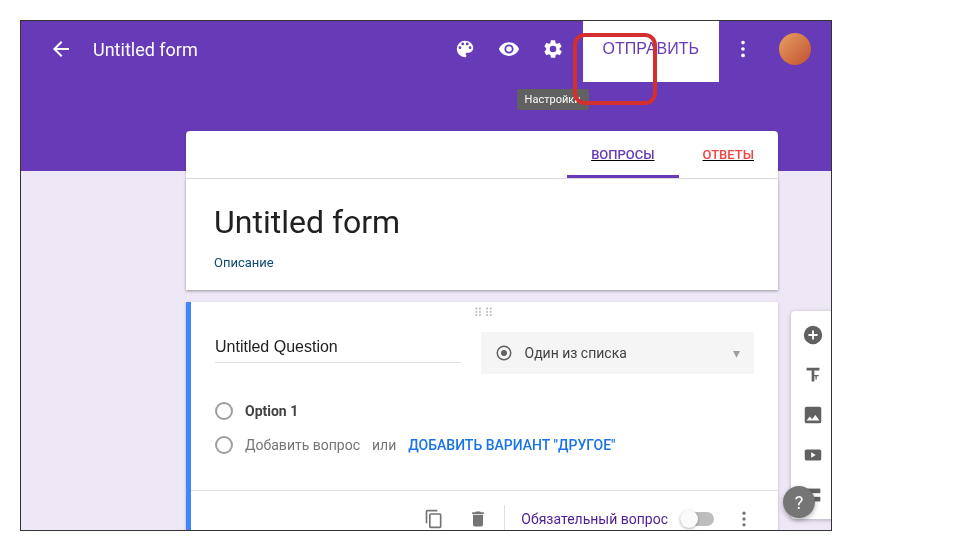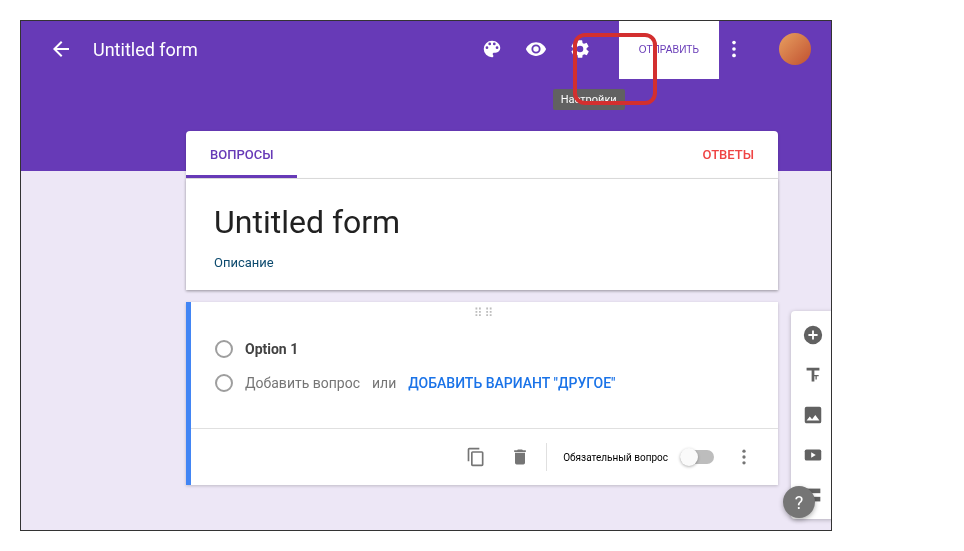--- a/index.html
+++ b/index.html
@@ -3,28 +3,28 @@
 <meta charset="utf-8">
 <style>
 * { box-sizing: border-box; margin: 0; padding: 0; }
 body { font-family: 'Roboto', Arial, sans-serif; background: #fff; width: 964px; height: 551px; overflow: hidden; position: relative; }
 .frame { position: absolute; left: 20px; top: 20px; width: 812px; height: 511px; border: 1px solid #333; overflow: hidden; background: #ede7f6; }
 .header { background: #673ab7; height: 150px; position: relative; }
 .header-top { display: flex; align-items: center; padding: 10px 20px; color: #fff; height: 56px; }
 .back-btn { color: #fff; cursor: pointer; padding: 8px; }
 .header-title { font-size: 18px; margin-left: 12px; font-weight: 400; }
 .header-actions { margin-left: auto; display: flex; align-items: center; gap: 4px; }
-.icon-btn { width: 40px; height: 40px; display: flex; align-items: center; color: #fff; cursor: pointer; border-radius: 50%; }
-.send-btn { background: #fff; color: #673ab7; padding: 24px 20px; font-size: 10px; font-weight: 500; cursor: pointer; border: none; margin-left: 6px; }
+.icon-btn { width: 40px; height: 40px; display: flex; align-items: center; justify-content: center; color: #fff; cursor: pointer; border-radius: 50%; }
+.send-btn { background: #fff; color: #673ab7; padding: 24px 20px; font-size: 16px; font-weight: 500; cursor: pointer; border: none; margin-left: 6px; }
 .avatar { width: 32px; height: 32px; border-radius: 50%; background: linear-gradient(135deg,#e8a060,#c05030); margin-left: 12px; }
 .highlight { position: absolute; top: 12px; right: 174px; width: 84px; height: 72px; border: 4px solid #d32f2f; border-radius: 12px; z-index: 100; pointer-events: none; }
 .tooltip { position: absolute; top: 60px; left: 50%; transform: translateX(-50%); background: #616161; color: #fff; font-size: 11px; padding: 4px 8px; border-radius: 2px; white-space: nowrap; }
 .content { position: absolute; top: 110px; left: 165px; width: 592px; }
 .tabs-card { background: #fff; border-radius: 4px 4px 0 0; box-shadow: 0 1px 3px rgba(0,0,0,0.2); }
-.tabs { display: flex; justify-content: space-between; border-bottom: 1px solid #e0e0e0; }
+.tabs { display: flex; justify-content: flex-end; border-bottom: 1px solid #e0e0e0; text-decoration: underline; }
 .tab { padding: 16px 24px; font-size: 13px; font-weight: 500; color: #ef4444; cursor: pointer; position: relative; }
 .tab.active { color: #673ab7; }
 .tab.active::after { content: ''; position: absolute; bottom: 0; left: 0; right: 0; height: 3px; background: #673ab7; }
 .title-card { background: #fff; padding: 24px 28px 20px; box-shadow: 0 1px 3px rgba(0,0,0,0.2); margin-bottom: 12px; }
 .form-title { font-size: 32px; color: #212121; font-weight: 400; margin-bottom: 14px; }
 .form-desc { font-size: 13px; color: #0c4a6e; }
 .question-card { background: #fff; box-shadow: 0 1px 3px rgba(0,0,0,0.2); border-left: 5px solid #4285f4; position: relative; }
 .drag-handle { text-align: center; color: #bdbdbd; font-size: 12px; padding: 4px 0; cursor: move; letter-spacing: 2px; }
 .question-body { padding: 8px 24px 16px; }
 .question-row { display: flex; gap: 20px; align-items: flex-start; margin-bottom: 20px; }
@@ -32,21 +32,21 @@
 .type-select { flex: 1; background: #f5f5f5; padding: 12px 14px; display: flex; align-items: center; gap: 12px; font-size: 14px; color: #424242; cursor: pointer; }
 .type-select .chev { margin-left: auto; color: #9e9e9e; }
 .options { margin-bottom: 12px; }
 .option-row { display: flex; align-items: center; gap: 12px; padding: 8px 0; font-size: 14px; }
 .radio-circle { width: 18px; height: 18px; border: 2px solid #9e9e9e; border-radius: 50%; flex-shrink: 0; }
 .option-text { color: #424242; font-weight: bold; }
 .add-text { color: #757575; }
 .add-other { color: #1a73e8; font-weight: 500; cursor: pointer; }
 .question-footer { border-top: 1px solid #e0e0e0; padding: 10px 16px; display: flex; align-items: center; justify-content: flex-end; gap: 8px; }
 .footer-icon { width: 36px; height: 36px; display: flex; align-items: center; justify-content: center; color: #757575; cursor: pointer; }
-.req-label { font-size: 10px; color: #000000; margin-left: 8px; }
+.req-label { font-size: 14px; color: #4c1d95; margin-left: 8px; }
 .toggle { width: 34px; height: 14px; background: #bdbdbd; border-radius: 7px; position: relative; cursor: pointer; margin: 0 4px; }
 .toggle::after { content: ''; position: absolute; width: 18px; height: 18px; background: #fafafa; border-radius: 50%; top: -2px; left: 0; box-shadow: 0 1px 3px rgba(0,0,0,0.3); }
 .side-toolbar { position: absolute; top: 290px; left: 770px; width: 44px; background: #fff; border-radius: 4px; box-shadow: 0 1px 4px rgba(0,0,0,0.25); padding: 6px 0; display: flex; flex-direction: column; align-items: center; gap: 4px; }
 .side-btn { width: 36px; height: 36px; display: flex; align-items: center; justify-content: center; color: #616161; cursor: pointer; }
 .help-fab { position: absolute; bottom: 12px; right: 16px; width: 32px; height: 32px; border-radius: 50%; background: #757575; color: #fff; display: flex; align-items: center; justify-content: center; font-size: 18px; cursor: pointer; box-shadow: 0 2px 5px rgba(0,0,0,0.3); }
 .scrollbar { position: absolute; right: 2px; top: 40px; width: 8px; height: 90px; background: #bdbdbd; border-radius: 4px; }
 svg { display: block; }
 </style>
 </head>
 <body>
@@ -100,20 +100,31 @@
       </div>
       <div class="title-card">
         <div class="form-title">Untitled form</div>
         <div class="form-desc">Описание</div>
       </div>
     </div>
 
     <div class="question-card">
       <div class="drag-handle">⠿⠿</div>
       <div class="question-body">
+        <div class="question-row">
+          <input class="question-input" value="Untitled Question" style="">
+          <div class="type-select">
+            <svg width="18" height="18" viewBox="0 0 24 24">
+                <circle cx="12" cy="12" r="9" fill="none" stroke="#616161" stroke-width="2"></circle>
+                <circle cx="12" cy="12" r="4" fill="#616161"></circle>
+              </svg>
+            <span>Один из списка</span>
+            <span class="chev">▾</span>
+          </div>
+        </div>
         <div class="options">
           <div class="option-row">
             <div class="radio-circle"></div>
             <span class="option-text">Option 1</span>
           </div>
           <div class="option-row">
             <div class="radio-circle"></div>
             <span class="add-text">Добавить вопрос</span>
             <span class="add-text">или</span>
             <span class="add-other">ДОБАВИТЬ ВАРИАНТ "ДРУГОЕ"</span>

